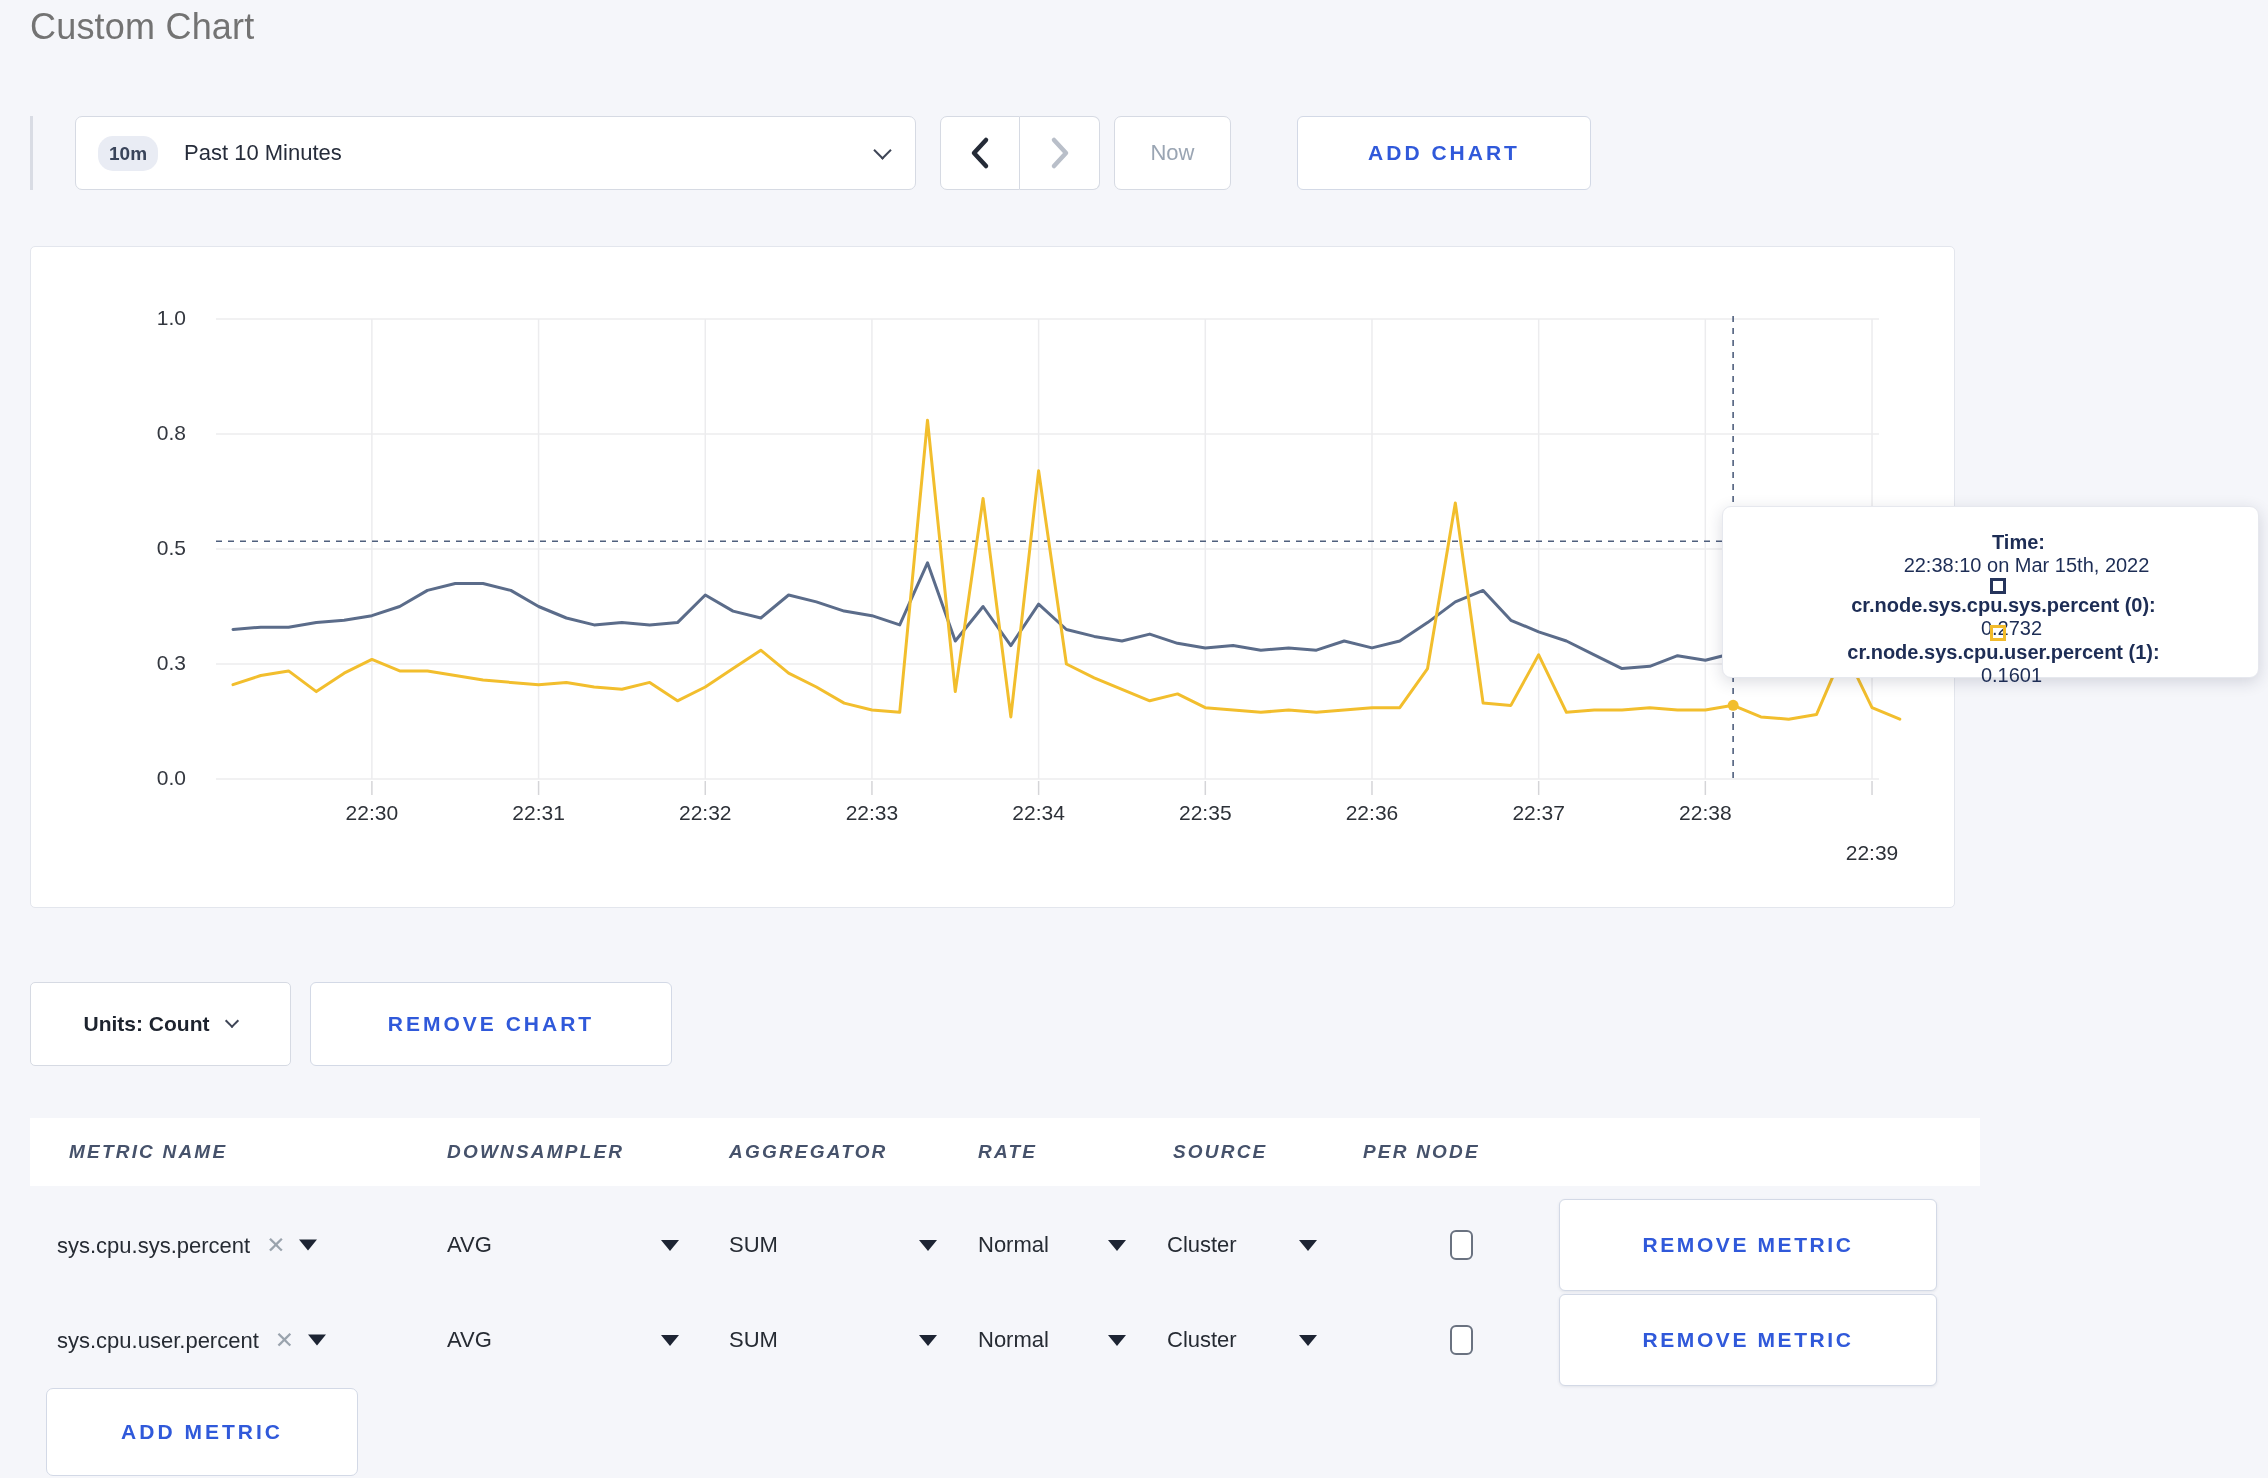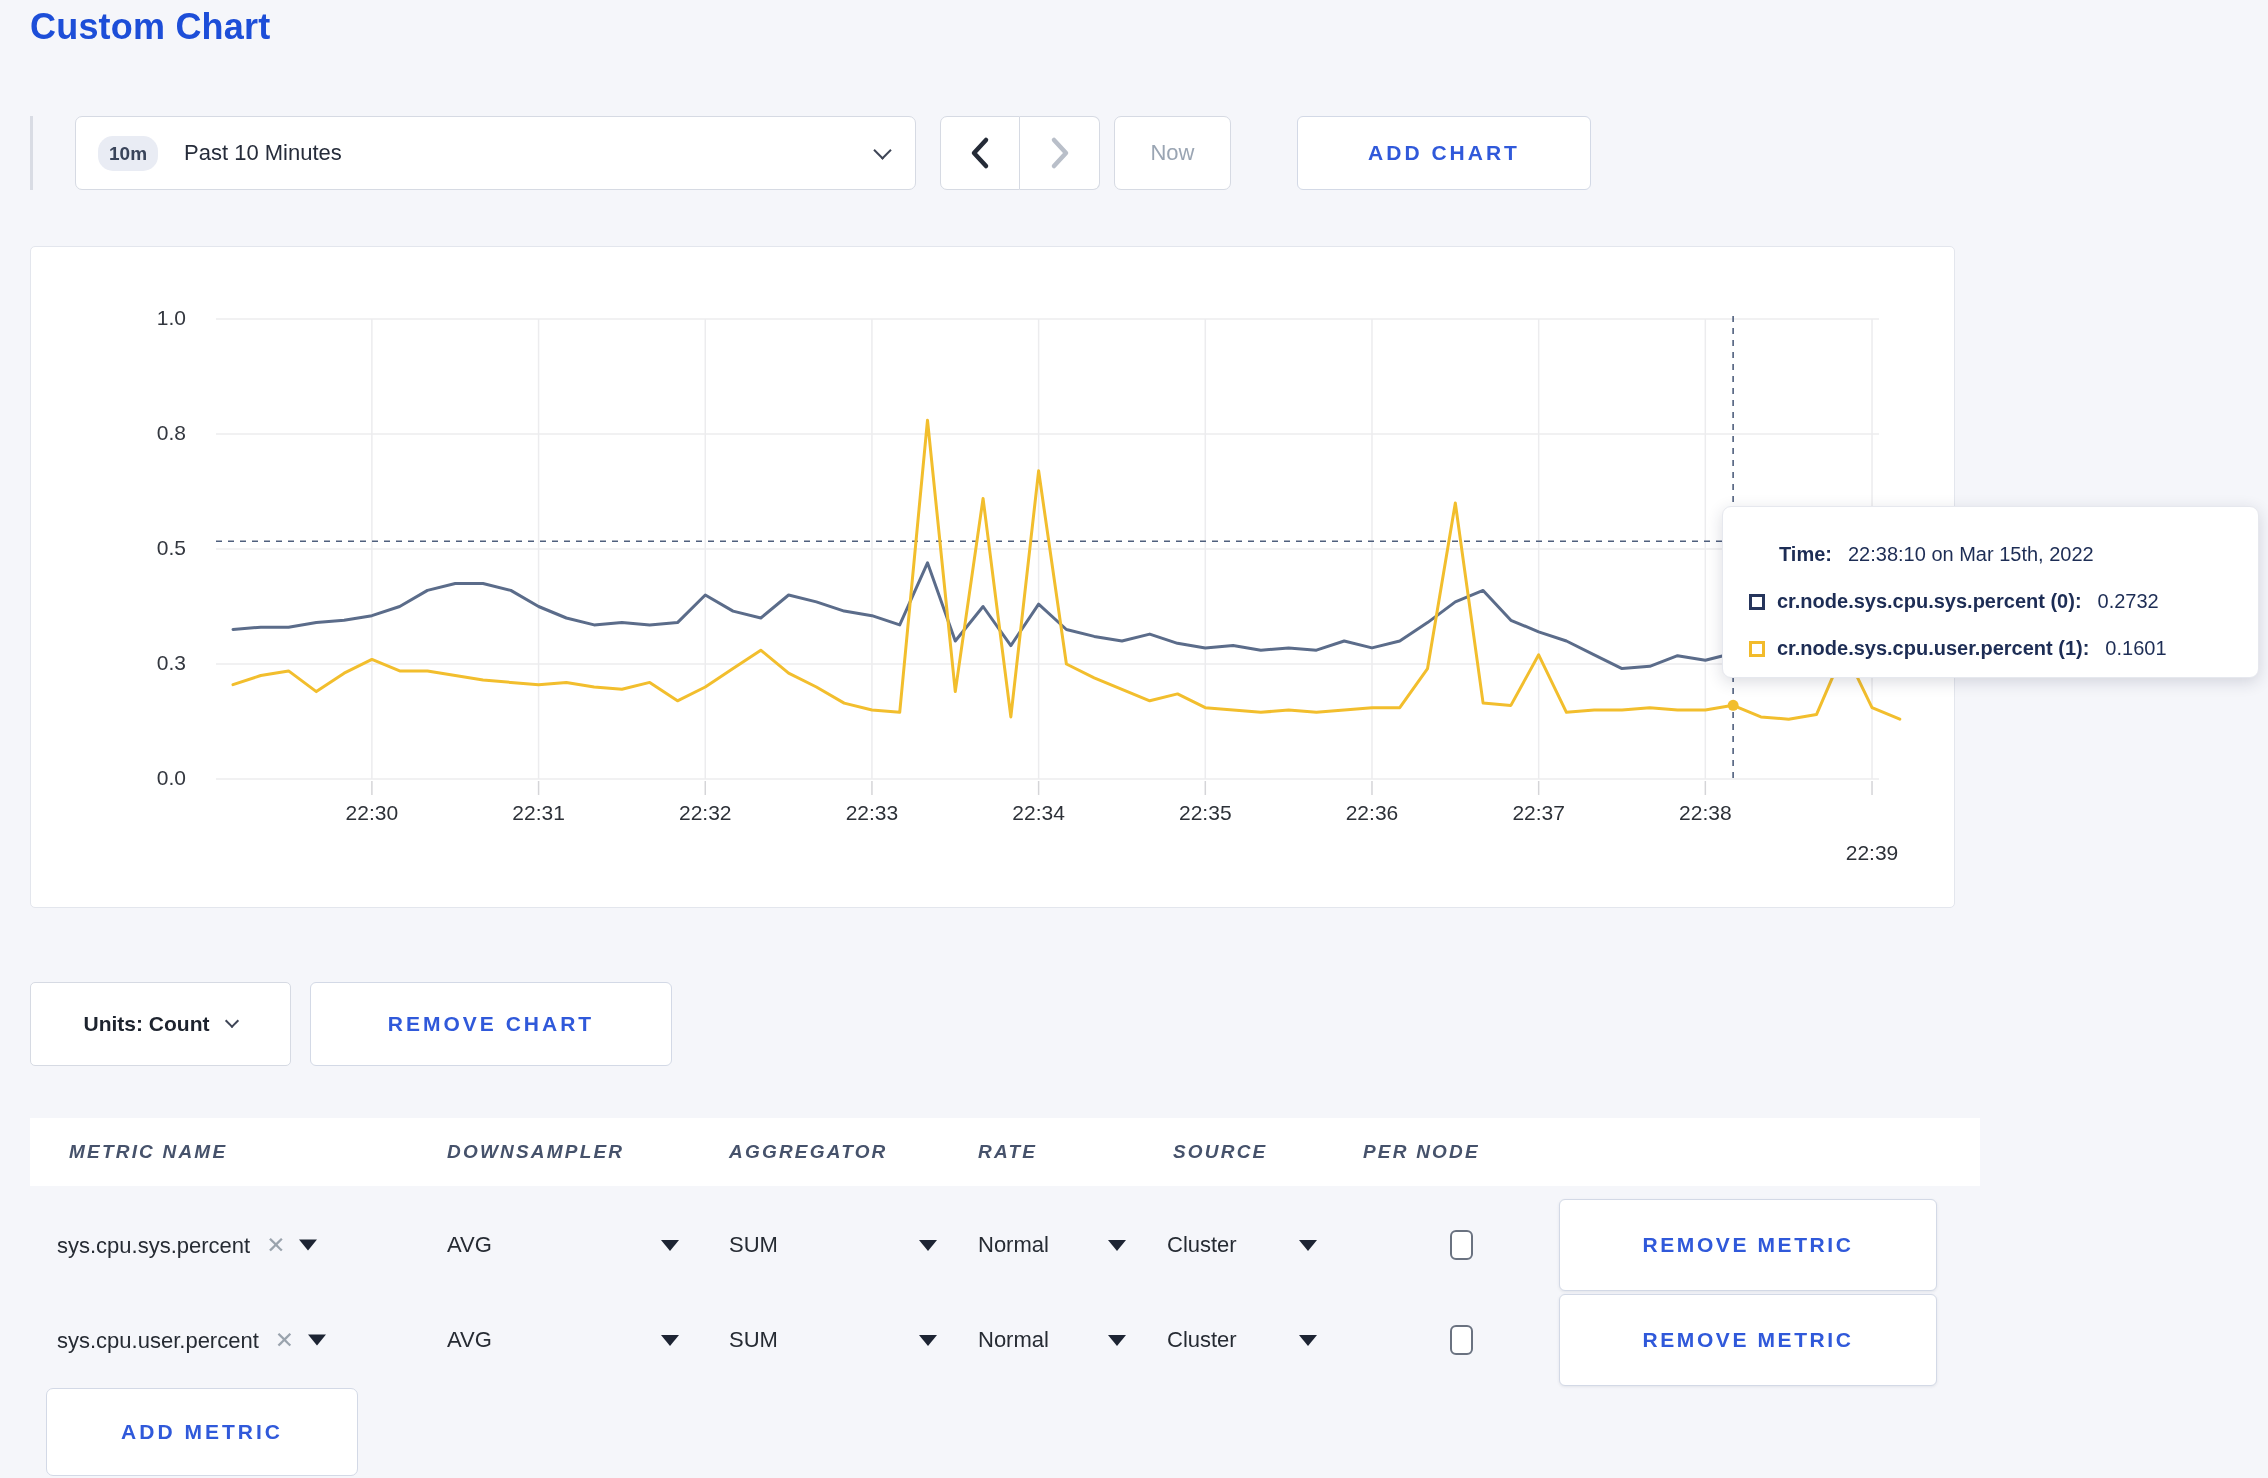--- a/index.html
+++ b/index.html
@@ -9,21 +9,21 @@
     background:#f5f6fa;
     color:#23272f;
     position:relative;
     overflow:hidden;
   }
   .abs { position:absolute; }
 
   
   .page-title {
     left:30px; top:6px;
-    font-size:36px; font-weight:700; color:#1d4ed8; letter-spacing:0.2px;
+    font-size:36px; font-weight:400; color:#737373; letter-spacing:0.2px;
   }
 
   
   .toolbar-divider { left:30px; top:116px; width:3px; height:74px; background:#d9dce4; }
 
   .time-select {
     left:75px; top:116px; width:841px; height:74px;
     background:#fff; border:1px solid #d6dae3; border-radius:7px;
     display:flex; align-items:center; padding:0 26px 0 22px; cursor:pointer;
   }
@@ -74,21 +74,21 @@
     font-size:21px; color:#2d3138;
   }
 
   
   .chart-tooltip {
     position:absolute; left:1691px; top:259px; width:537px; height:172px;
     background:#fff; border:1px solid #e6e8ee; border-radius:9px;
     box-shadow:0 4px 16px rgba(30,40,70,0.16);
     padding-top:24px; z-index:5;
   }
-  .tt-row { display:flex; align-items:center; height:47px; font-size:20px; color:#1d2d55; }
+  .tt-row { display:flex; align-items:center; height:47px; font-size:20px; color:#1d2d55;flex-direction:column; }
   .tt-row.time { padding-left:56px; }
   .tt-row.entry { padding-left:26px;align-items:center; }
   .tt-label { font-weight:700; color:#1d2d55; }
   .tt-value { margin-left:16px; color:#1d2d55; }
   .tt-swatch { width:16px; height:16px; border:3px solid; margin-right:12px; flex:none; }
 
   
   .units-btn {
     left:30px; top:982px; width:261px; height:84px;
     background:#fff; border:1px solid #d6dae3; border-radius:5px;

